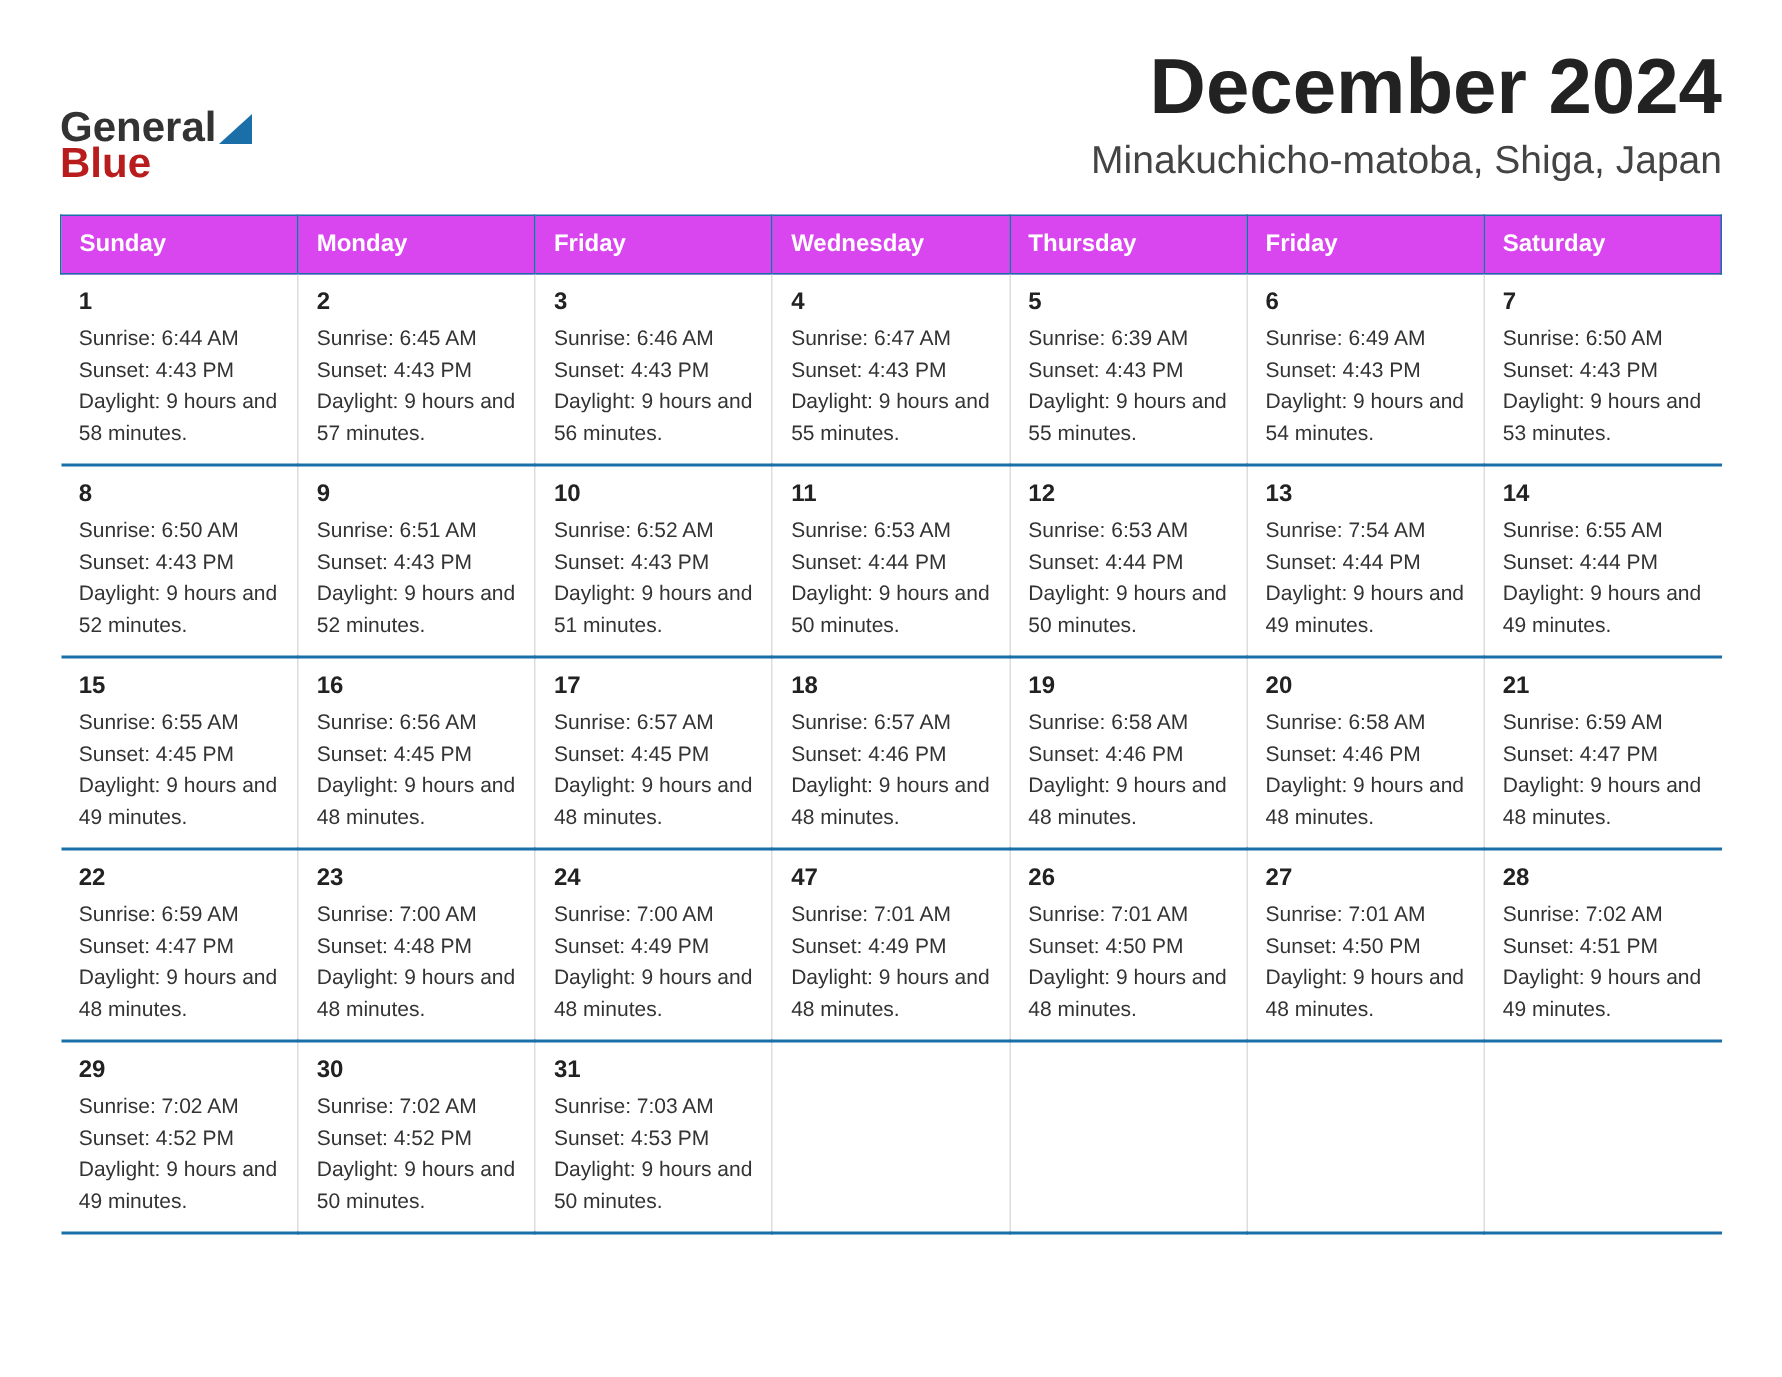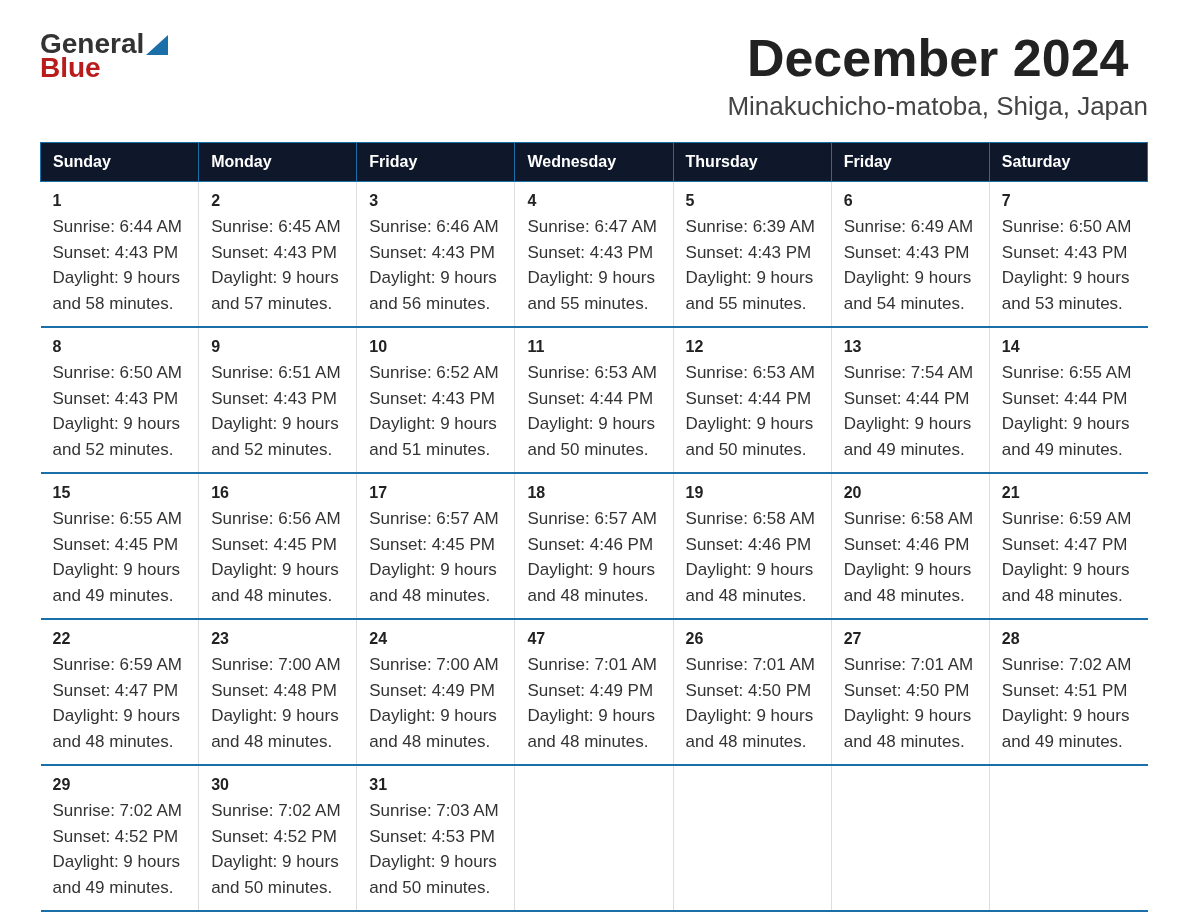--- a/index.html
+++ b/index.html
@@ -15,39 +15,39 @@
       justify-content: space-between;
       align-items: flex-start;
       margin-bottom: 20px;
     }
     .logo {
       display: flex;
       flex-direction: column;
       line-height: 1;
     }
     .title-section {
-      text-align: center;
+      text-align: right;
     }
     .month-title {
       font-size: 52px;
       font-weight: bold;
       color: #222;
       line-height: 1.1;
     }
     .location {
       font-size: 26px;
       color: #444;
       margin-top: 4px;
     }
     .calendar {
       width: 100%;
       border-collapse: collapse;
     }
     .calendar thead tr {
-      background-color: #0f172a;
+      background-color: #d946ef;
     }
     .calendar thead th {
       color: #fff;
       font-size: 16px;
       font-weight: bold;
       padding: 10px 12px;
       text-align: left;
       border: 1px solid #1a6fa8;
     }
     .calendar tbody tr {
@@ -69,27 +69,28 @@
       background: #fff;
     }
     .day-number {
       font-size: 16px;
       font-weight: bold;
       color: #222;
       display: block;
       margin-bottom: 4px;
     }
     .day-info {
-      font-size: 17px;
+      font-size: 14px;
       line-height: 1.5;
       color: #333;
     }
     .logo-row {
       display: flex;
       align-items: flex-end;
+      margin-top: 41px;
     }
     .logo-text-group {
       display: flex;
       flex-direction: column;
     }
     .logo-top-line {
       display: flex;
       align-items: center;
     }
   </style>

